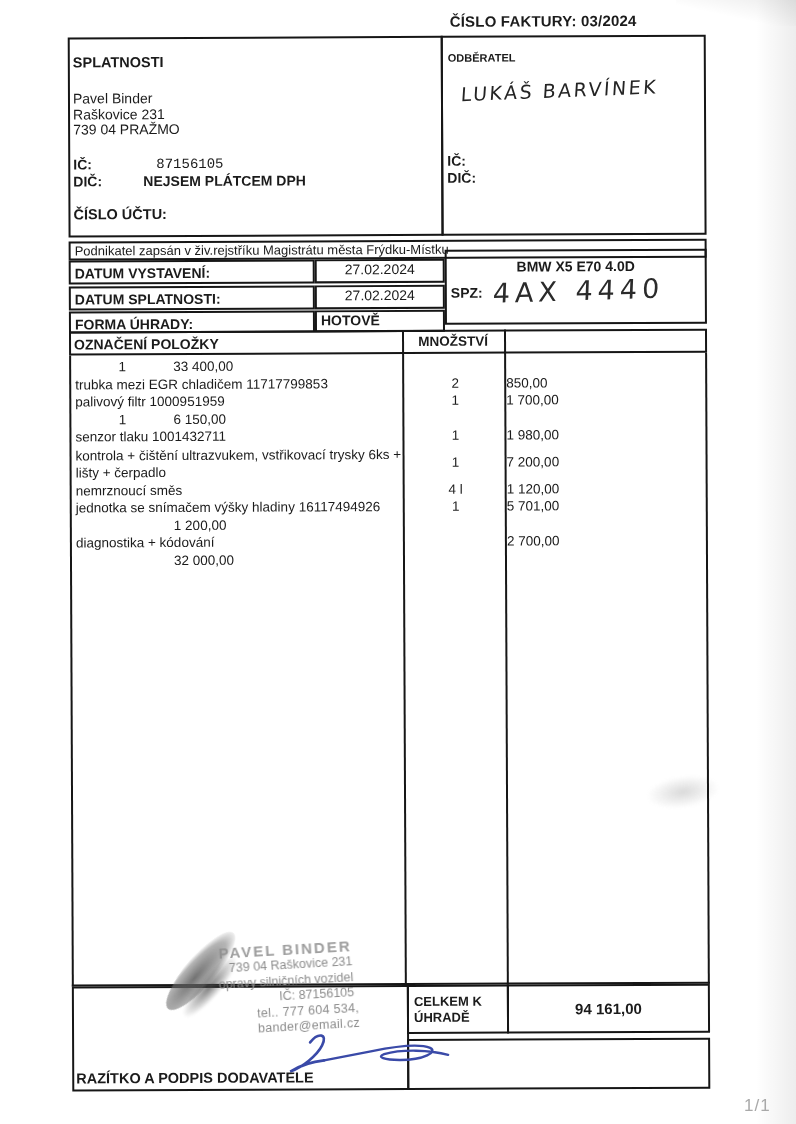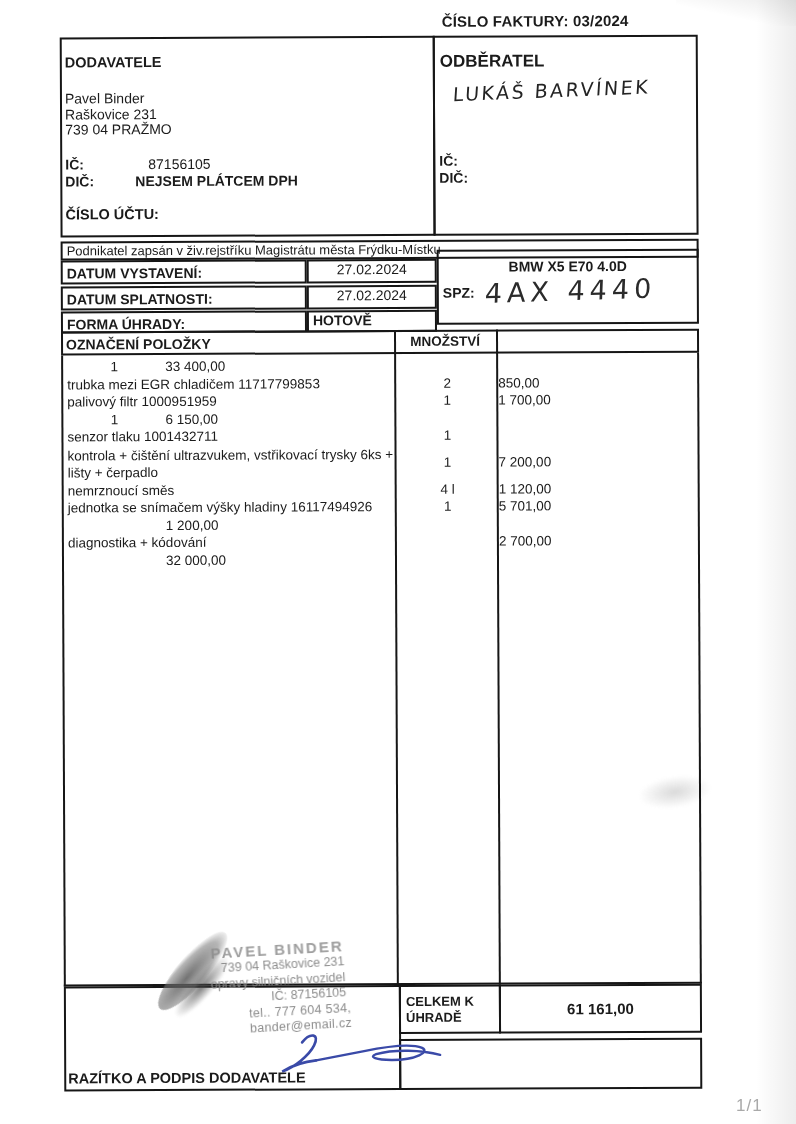--- a/index.html
+++ b/index.html
@@ -10,21 +10,21 @@
   }
   *{box-sizing:border-box;margin:0;padding:0;}
   html,body{width:796px;height:1124px;}
   body{
     background:#ffffff;
     font-family:"Liberation Sans", sans-serif;
     color:var(--ink);
     position:relative;
     overflow:hidden;
   }
-  .sheet{position:absolute;inset:0;}
+  .sheet{position:absolute;inset:0;margin-left:8px;}
   
   .shade-right{position:absolute;top:0;right:0;width:40px;height:1124px;
     background:linear-gradient(to right, rgba(0,0,0,0) 0%, rgba(0,0,0,0.07) 100%);}
   .shade-corner{position:absolute;top:0;right:0;width:120px;height:26px;
     background:linear-gradient(to top right, rgba(0,0,0,0) 40%, rgba(0,0,0,0.08) 100%);}
   .smudge{position:absolute;left:638px;top:776px;width:74px;height:32px;
     background:radial-gradient(ellipse at center, rgba(120,120,120,0.28), rgba(120,120,120,0) 70%);
     filter:blur(1.5px);transform:rotate(-8deg);}
   .doc{position:absolute;inset:0;transform:rotate(-0.25deg);}
   .abs{position:absolute;}
@@ -32,25 +32,25 @@
   .b{font-weight:bold;}
 
   .invoice-no{left:444px;top:13px;font-size:15px;font-weight:bold;letter-spacing:0.2px;}
 
   
   .supplier{left:62px;top:36px;width:375px;height:200px;}
   .customer{left:435px;top:36px;width:265px;height:200px;}
   .sup-title{left:67px;top:53px;font-size:14.5px;}
   .sup-name{left:67px;top:90px;font-size:14px;line-height:15.5px;white-space:pre-line;}
   .sup-ic-label{left:67px;top:155px;font-size:14px;}
-  .sup-ic-value{left:150px;top:155px;font-size:14px;font-weight:normal;}
+  .sup-ic-value{left:150px;top:155px;font-size:14px;font-weight:normal;font-family:Liberation Mono, monospace;}
   .sup-dic-label{left:67px;top:172px;font-size:14px;}
   .sup-dic-value{left:137px;top:172px;font-size:14px;}
   .sup-account{left:67px;top:205px;font-size:14.5px;}
-  .cus-title{left:442px;top:52px;font-size:17px;}
+  .cus-title{left:442px;top:52px;font-size:11px;}
   .cus-ic-label{left:441px;top:153px;font-size:14px;}
   .cus-dic-label{left:441px;top:170px;font-size:14px;}
   .handwriting-name{
     left:455px;top:80px;font-size:19px;letter-spacing:2.5px;
     font-family:"DejaVu Sans", sans-serif;
     transform:rotate(-2deg) skewX(-6deg);color:#242424;white-space:nowrap;
   }
 
   .reg-row{left:62px;top:240px;width:638px;height:19px;font-size:13px;
     padding:1px 0 0 4px;line-height:14px;}
@@ -118,21 +118,21 @@
 <div class="sheet">
   <div class="shade-right"></div>
   <div class="shade-corner"></div>
   <div class="smudge"></div>
 
   <div class="doc">
 
     <div class="abs invoice-no">ČÍSLO FAKTURY: 03/2024</div>
 
     <div class="abs bx supplier"></div>
-    <div class="abs b sup-title">DODAVATELE</div>
+    <div class="abs b sup-title">SPLATNOSTI</div>
     <div class="abs sup-name">Pavel Binder
 Raškovice 231
 739 04  PRAŽMO</div>
     <div class="abs b sup-ic-label">IČ:</div>
     <div class="abs sup-ic-value">87156105</div>
     <div class="abs b sup-dic-label">DIČ:</div>
     <div class="abs b sup-dic-value">NEJSEM PLÁTCEM DPH</div>
     <div class="abs b sup-account">ČÍSLO ÚČTU:</div>
 
     <div class="abs bx customer"></div>
@@ -179,20 +179,21 @@
           <div class="c-qty">1</div>
           <div class="c-amt">1 700,00</div>
         </div>
         <div class="trow">
           <div class="c-qty">1</div>
           <div class="c-amt">6 150,00</div>
         </div>
         <div class="trow">
           <div class="c-desc">senzor tlaku 1001432711</div>
           <div class="c-qty">1</div>
+          <div class="c-amt">1 980,00</div>
         </div>
         <div class="trow tall">
           <div class="c-desc">kontrola + čištění ultrazvukem, vstřikovací trysky 6ks + lišty + čerpadlo</div>
           <div class="c-qty">1</div>
           <div class="c-amt">7 200,00</div>
         </div>
         <div class="trow">
           <div class="c-desc">nemrznoucí směs</div>
           <div class="c-qty">4 l</div>
           <div class="c-amt">1 120,00</div>
@@ -215,21 +216,21 @@
           <div class="c-qty"></div>
           <div class="c-amt">32 000,00</div>
         </div>
       </div>
 
     <div class="abs bx cell-left"></div>
     <div class="abs bx cell-total-label">
       <span>CELKEM K</span><br>
       <span>ÚHRADĚ</span>
     </div>
-    <div class="abs bx cell-total-value">61 161,00</div>
+    <div class="abs bx cell-total-value">94 161,00</div>
     <div class="abs bx cell-empty"></div>
 
     <div class="abs blot"></div>
     <div class="abs blot2"></div>
     <div class="abs stamp">
       <div class="s1">PAVEL BINDER</div>
       <div class="s2">739 04 Raškovice 231</div>
       <div class="s3">opravy silničních vozidel</div>
       <div class="s4">IČ: 87156105</div>
       <div class="s5">tel.. 777 604 534, bander@email.cz</div>

